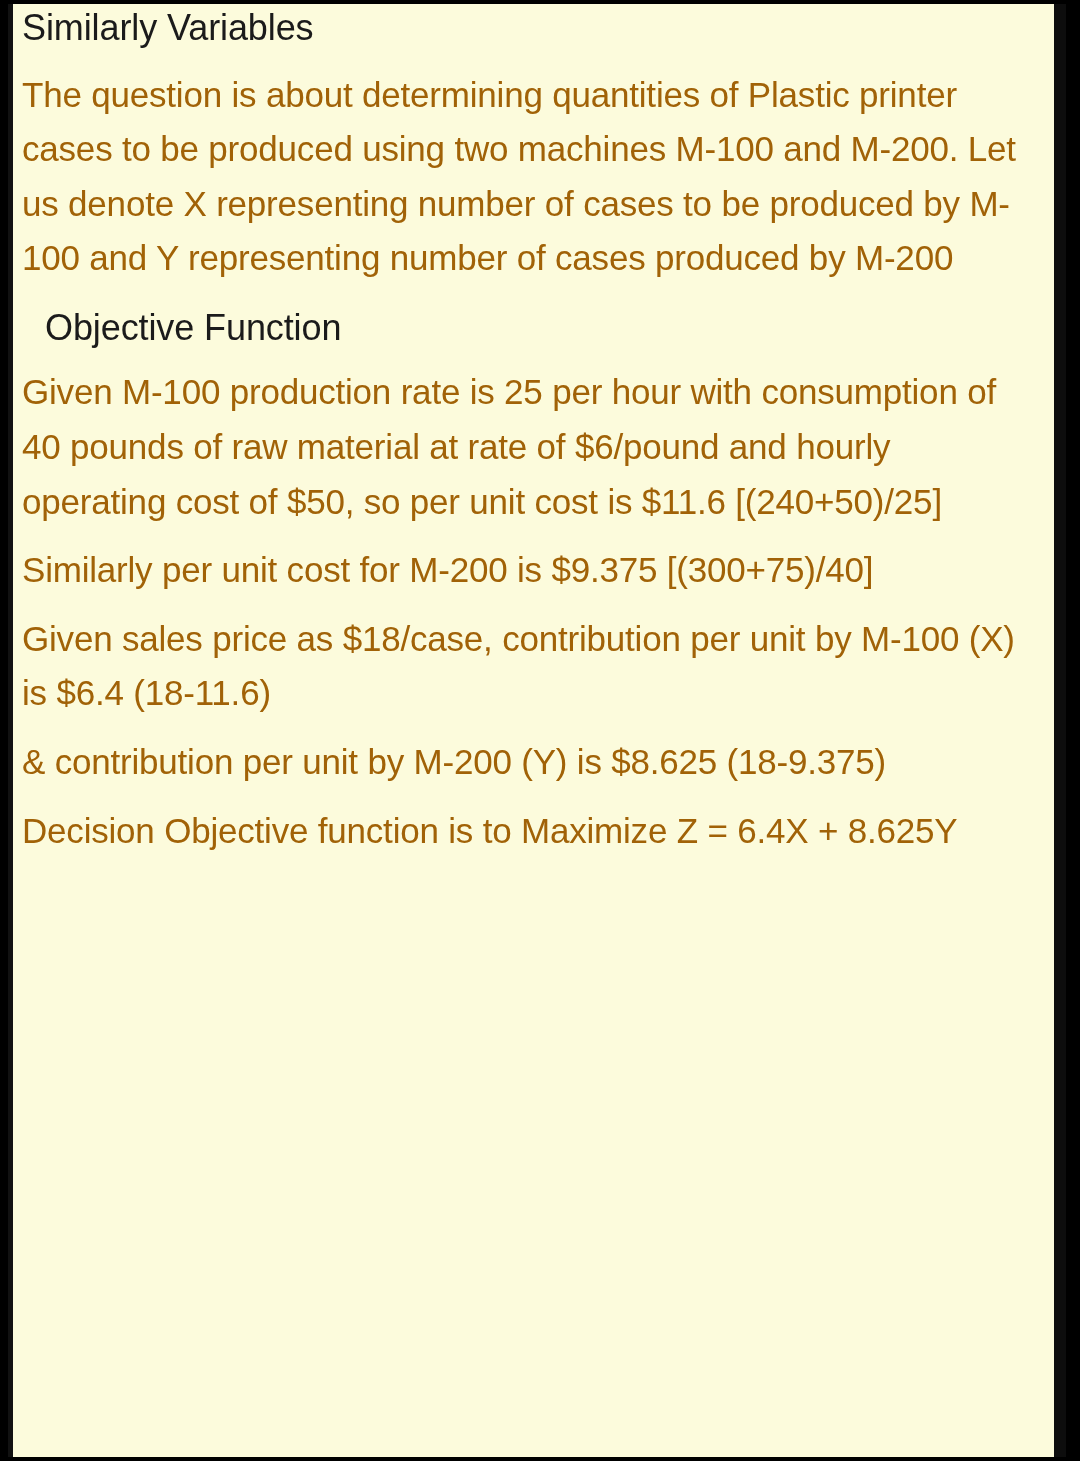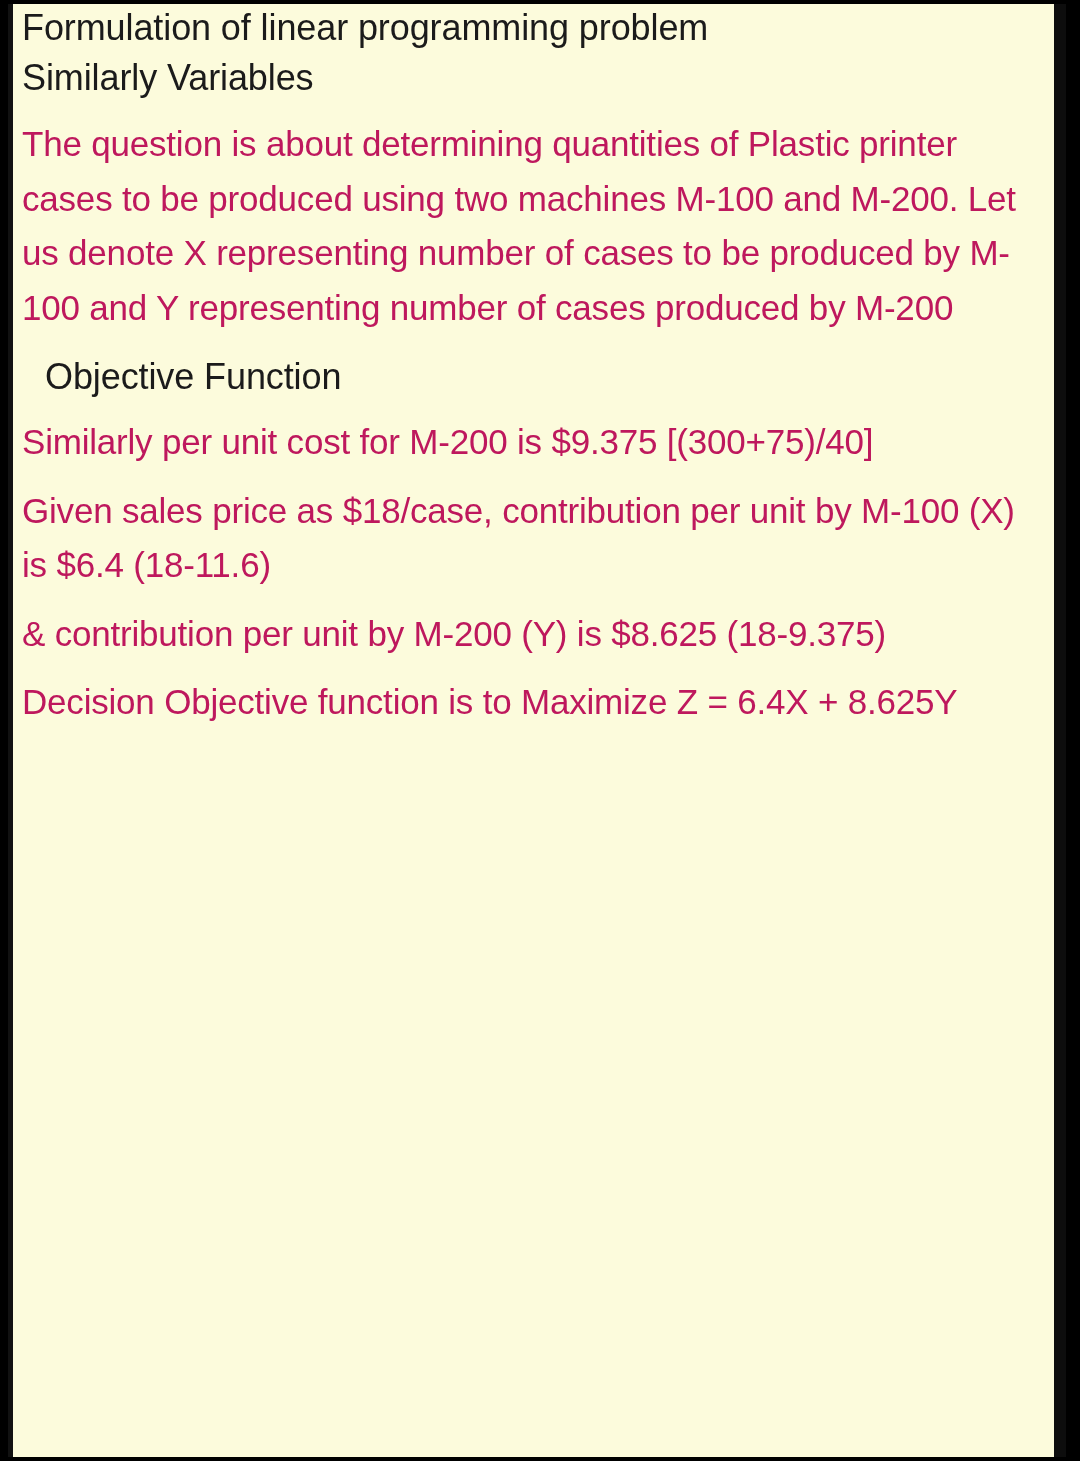--- a/index.html
+++ b/index.html
@@ -57,49 +57,49 @@
     font-size: 36px;
     line-height: 1.32;
     color: #1b1b1b;
     margin: 0 0 2px 0;
     font-weight: 400;
     letter-spacing: -0.1px;
   }
   .para {
     font-size: 35px;
     line-height: 1.56;
-    color: #be185d;
+    color: #a16207;
     margin: 14px 0 0 0;
     font-weight: 400;
     letter-spacing: -0.2px;
   }
   .para.first {
     margin-top: 16px;
   }
   .tight {
     margin-top: 10px;
     margin-left: 23px;
   }
 </style>
 </head>
 <body>
 
 <div id="page">
   <div id="sheet">
     <div class="doc">
 
-      <div class="heading">Formulation of linear programming problem</div>
 
       <div class="heading">Similarly Variables</div>
 
       <div class="para first">The question is about determining quantities of Plastic printer cases to be produced using two machines M-100 and M-200. Let us denote X representing number of cases to be produced by M-100 and Y representing number of cases produced by M-200</div>
 
       <div class="heading tight" style="margin-top:18px;">Objective Function</div>
 
 
+      <div class="para">Given M-100 production rate is 25 per hour with consumption of 40 pounds of raw material at rate of $6/pound and hourly operating cost of $50, so per unit cost is $11.6 [(240+50)/25]</div>
 
       <div class="para">Similarly per unit cost for M-200 is $9.375 [(300+75)/40]</div>
 
       <div class="para">Given sales price as $18/case, contribution per unit by M-100 (X) is $6.4 (18-11.6)</div>
 
       <div class="para">&amp; contribution per unit by M-200 (Y) is $8.625 (18-9.375)</div>
 
       <div class="para">Decision Objective function is to Maximize Z = 6.4X + 8.625Y</div>
 
     </div>

